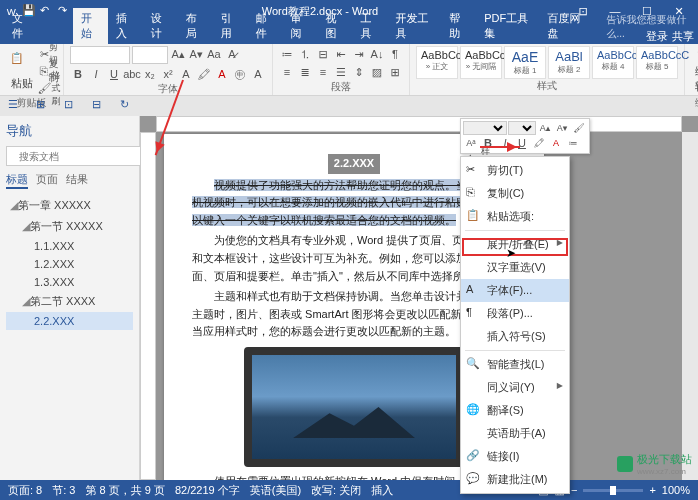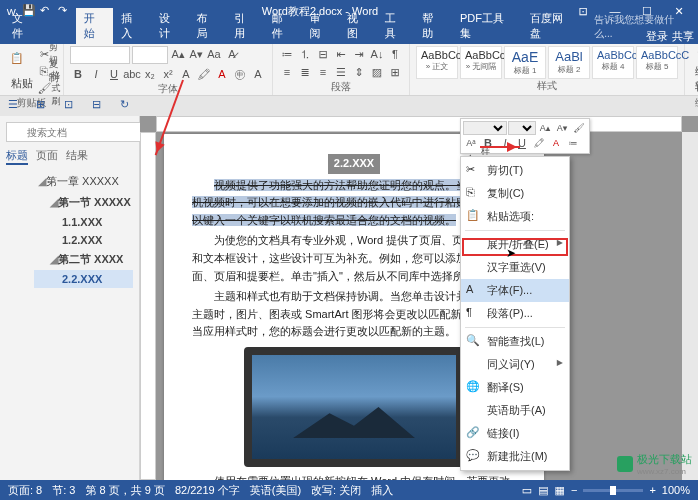--- a/index.html
+++ b/index.html
@@ -29,29 +29,29 @@
 .style-gallery{display:flex;gap:2px;}
 .style-item{border:1px solid #e0e0e0;padding:2px 4px;text-align:center;width:42px;background:#fff;}
 .style-preview{font-size:11px;color:#333;}
 .style-name{font-size:8px;color:#666;}
 .ruler-area{background:#e6e6e6;height:20px;display:flex;align-items:center;padding-left:8px;gap:12px;}
 .ruler-btn{width:16px;height:16px;color:#2b579a;}
 .main{display:flex;height:364px;}
 .navpane{width:140px;background:#f3f3f3;border-right:1px solid #d4d4d4;padding:6px;}
 .nav-title{font-size:13px;color:#2b579a;margin-bottom:6px;}
 .nav-search{display:flex;margin-bottom:6px;}
-.nav-search input{flex:1;height:20px;border:1px solid #ccc;padding:0 20px;font-size:10px;}
+.nav-search input{flex:1;height:20px;border:1px solid #ccc;padding:0 12px;font-size:10px;}
 .nav-search-btn{width:20px;height:20px;border:1px solid #ccc;border-left:none;background:#fff;display:flex;align-items:center;justify-content:center;}
 .nav-tabs{display:flex;gap:8px;font-size:10px;color:#666;margin-bottom:6px;}
 .nav-tabs .active{color:#2b579a;border-bottom:2px solid #2b579a;}
-.nav-tree{font-size:10px;color:#444;margin-left:28px;}
+.nav-tree{font-size:10px;color:#444;}
 .nav-item{padding:3px 2px 3px 10px;cursor:pointer;}
 .nav-item.l1{padding-left:4px;}
-.nav-item.l2{padding-left:16px;font-weight:bold;}
-.nav-item.l3{padding-left:28px;font-weight:bold;}
+.nav-item.l2{padding-left:16px;}
+.nav-item.l3{padding-left:28px;}
 .nav-item.sel{background:#d4e3f5;color:#2b579a;}
 .nav-caret{display:inline-block;width:8px;color:#888;}
 .docarea{flex:1;background:#969696;position:relative;overflow:hidden;}
 .hruler{position:absolute;top:0;left:16px;right:16px;height:16px;background:#fff;border:1px solid #ccc;}
 .vruler{position:absolute;top:16px;left:0;width:16px;bottom:0;background:#fff;border:1px solid #ccc;}
 .page{position:absolute;top:18px;left:24px;width:380px;height:450px;background:#fff;box-shadow:0 0 3px rgba(0,0,0,.3);padding:20px 28px;font-size:10px;line-height:1.6;color:#222;}
 .page h3{text-align:center;background:#888;color:#fff;display:inline-block;padding:1px 6px;font-size:11px;}
 .para{text-indent:2em;margin:3px 0;}
 .sel-text{background:#b8c9e0;text-decoration:line-through;}
 .doc-img{width:220px;height:120px;margin:6px auto;display:block;background:linear-gradient(180deg,#4a7ba8 0%,#6b9bc8 40%,#2a4a6a 60%,#1a3a5a 100%);border:8px solid #333;border-radius:4px;position:relative;}
@@ -105,20 +105,21 @@
   <div class="tab">文件</div>
   <div class="tab active">开始</div>
   <div class="tab">插入</div>
   <div class="tab">设计</div>
   <div class="tab">布局</div>
   <div class="tab">引用</div>
   <div class="tab">邮件</div>
   <div class="tab">审阅</div>
   <div class="tab">视图</div>
   <div class="tab">工具</div>
+  <div class="tab">开发工具</div>
   <div class="tab">帮助</div>
   <div class="tab">PDF工具集</div>
   <div class="tab">百度网盘</div>
   <div class="tellme">告诉我您想要做什么...</div>
   <div class="right-tabs">
     <span>登录</span>
     <span>共享</span>
   </div>
 </div>
 
@@ -238,34 +239,36 @@
 <div class="ruler-area">
   <span class="ruler-btn">☰</span>
   <span class="ruler-btn">⊞</span>
   <span class="ruler-btn">⊡</span>
   <span class="ruler-btn">⊟</span>
   <span class="ruler-btn">↻</span>
 </div>
 
 <div class="main">
   <div class="navpane">
+    <div class="nav-title">导航</div>
     <div class="nav-search">
       <input placeholder="搜索文档" style="">
       <div class="nav-search-btn">🔍</div>
     </div>
     <div class="nav-tabs">
       <span class="active">标题</span>
       <span>页面</span>
       <span>结果</span>
     </div>
     <div class="nav-tree">
       <div class="nav-item l1"><span class="nav-caret">◢</span><span>第一章 XXXXX</span></div>
       <div class="nav-item l2"><span class="nav-caret">◢</span><span>第一节 XXXXX</span></div>
       <div class="nav-item l3"><span>1.1.XXX</span></div>
       <div class="nav-item l3"><span>1.2.XXX</span></div>
+      <div class="nav-item l3"><span>1.3.XXX</span></div>
       <div class="nav-item l2"><span class="nav-caret">◢</span><span>第二节 XXXX</span></div>
       <div class="nav-item l3 sel"><span>2.2.XXX</span></div>
     </div>
   </div>
 
   <div class="docarea">
     <div class="hruler"></div>
     <div class="vruler"></div>
     <div class="page">
       <div style="text-align:center"><h3>2.2.XXX</h3></div>
@@ -305,20 +308,21 @@
 
 <div class="ctxmenu">
   <div class="ctx-item"><span class="ico">✂</span><span>剪切(T)</span></div>
   <div class="ctx-item"><span class="ico">⎘</span><span>复制(C)</span></div>
   <div class="ctx-item"><span class="ico">📋</span><span>粘贴选项:</span></div>
   <div class="ctx-sep"></div>
   <div class="ctx-item"><span>展开/折叠(E)</span><span class="arrow">▶</span></div>
   <div class="ctx-item"><span>汉字重选(V)</span></div>
   <div class="ctx-item hover"><span class="ico">A</span><span>字体(F)...</span></div>
   <div class="ctx-item"><span class="ico">¶</span><span>段落(P)...</span></div>
+  <div class="ctx-item"><span>插入符号(S)</span></div>
   <div class="ctx-sep"></div>
   <div class="ctx-item"><span class="ico">🔍</span><span>智能查找(L)</span></div>
   <div class="ctx-item"><span>同义词(Y)</span><span class="arrow">▶</span></div>
   <div class="ctx-item"><span class="ico">🌐</span><span>翻译(S)</span></div>
   <div class="ctx-item"><span>英语助手(A)</span></div>
   <div class="ctx-item"><span class="ico">🔗</span><span>链接(I)</span></div>
   <div class="ctx-item"><span class="ico">💬</span><span>新建批注(M)</span></div>
 </div>
 
 <div class="red-arrow1"></div>

